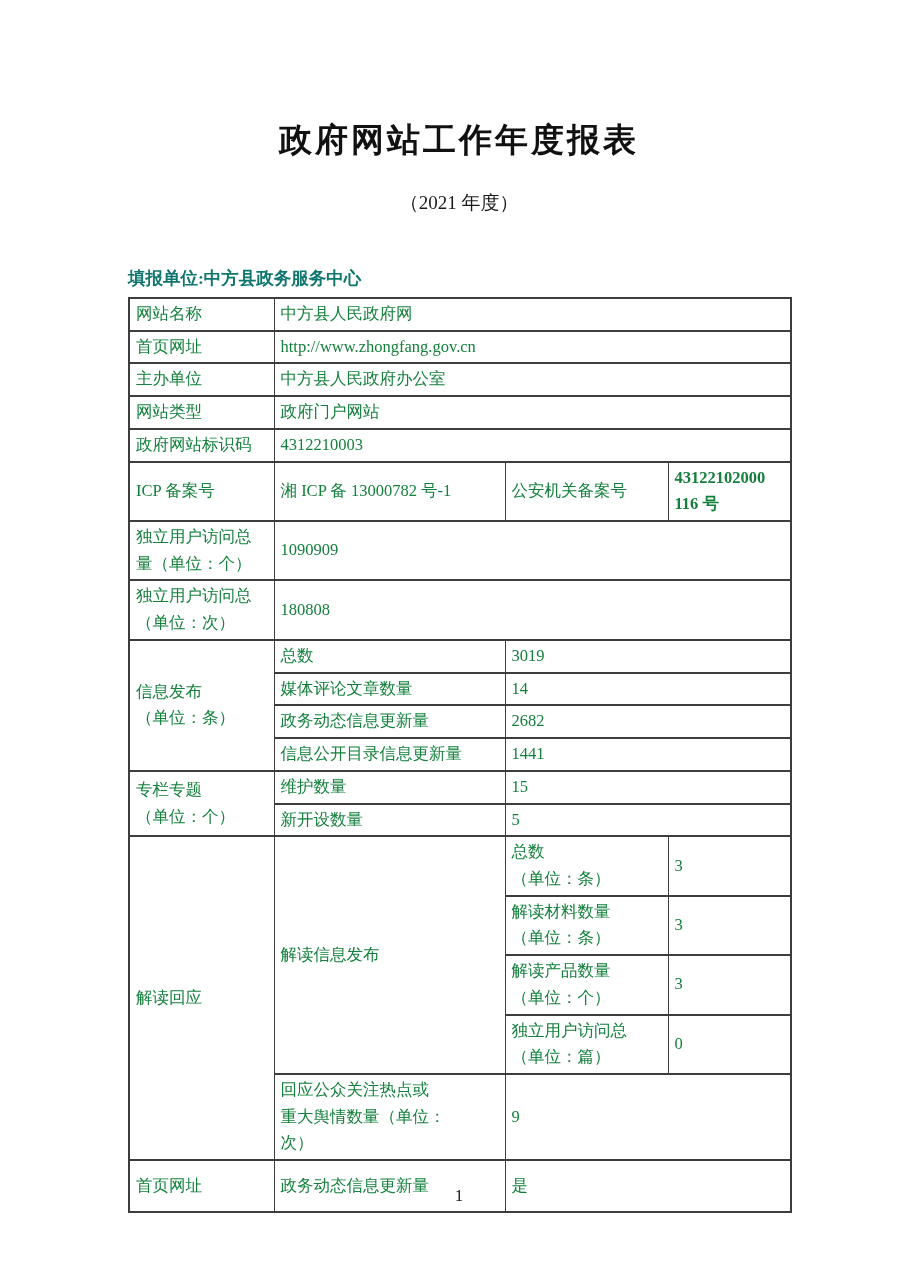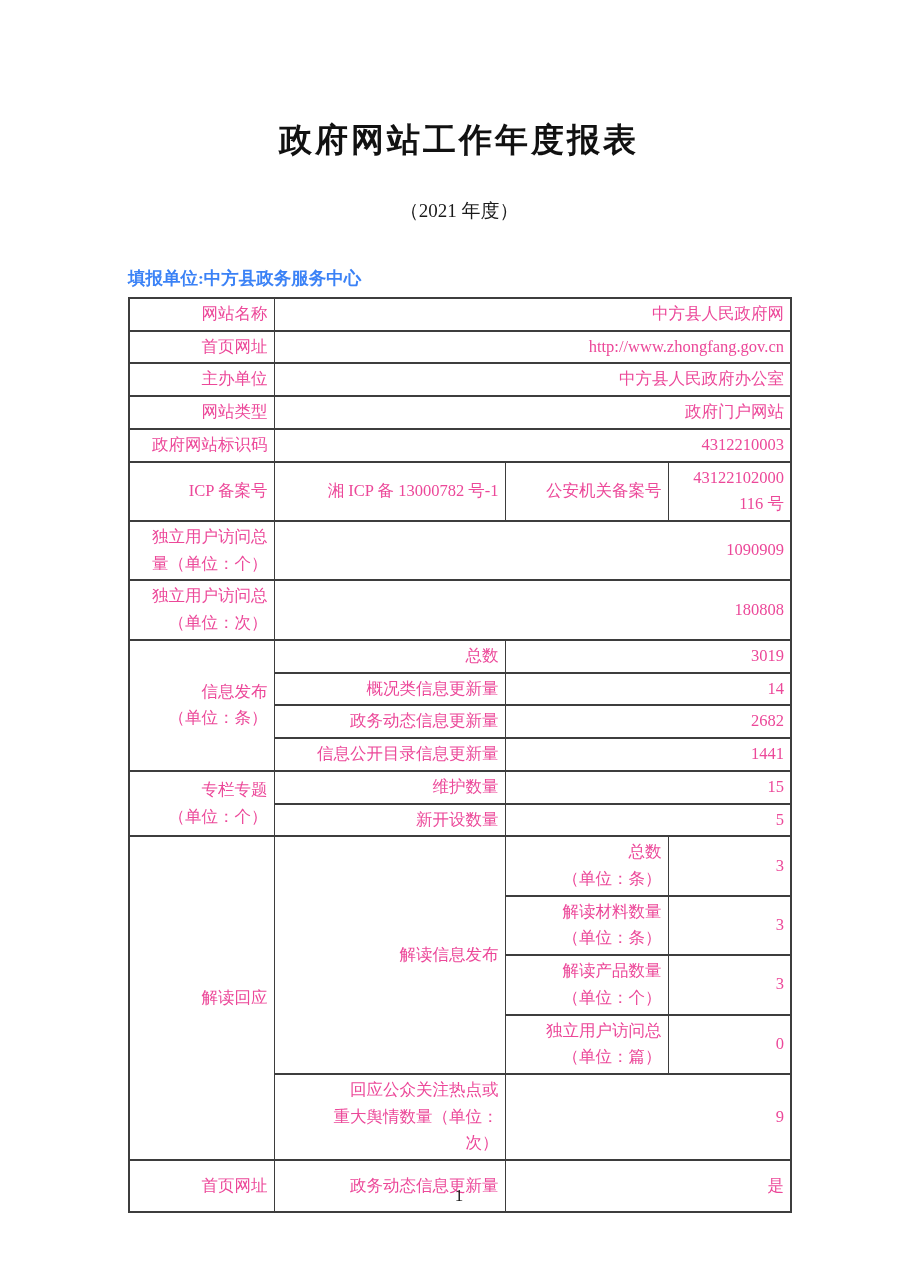--- a/index.html
+++ b/index.html
@@ -24,58 +24,58 @@
     text-align: center;
     font-family: "Liberation Sans", sans-serif;
     font-weight: bold;
     font-size: 33px;
     line-height: 1;
     letter-spacing: 3px;
     color: #111;
     white-space: nowrap;
   }
   .doc-subtitle {
-    position: absolute; top: 200px; left: 0; width: 662px;
+    position: absolute; top: 192px; left: 0; width: 662px;
     text-align: center;
     font-size: 19px;
     line-height: 1.2;
     color: #1a1a1a;
   }
   .report-unit {
     position: absolute; top: 268px; left: 0;
     font-size: 17.5px;
     font-weight: bold;
     line-height: 1.2;
-    color: #3b82f6;
+    color: #0f766e;
   }
   table.report {
     position: absolute; top: 297px; left: 0;
     width: 662px;
     border-collapse: collapse;
     table-layout: fixed;
   }
   table.report td {
     border-top: 2px solid #3d3d3d;
     border-bottom: 2px solid #3d3d3d;
     border-left: 1px solid #3d3d3d;
     border-right: 1px solid #3d3d3d;
-    text-align: right;
+    text-align: left;
     vertical-align: middle;
     font-size: 16.5px;
     line-height: 1.62;
     padding: 2px 6px;
     white-space: pre-line;
-    color: #ec4899;
+    color: #15803d;
   }
   table.report { border: 2px solid #3d3d3d; }
   tr.h31 { height: 31px; }
   tr.h56 { height: 56px; margin-top: 18px; }
   tr.h52 { height: 52px; }
   tr.h73 { height: 73px; }
-  td.break-digits { word-break: break-all; }
+  td.break-digits { word-break: break-all; font-weight: bold; }
   td.valign-top { vertical-align: top; padding-top: 5px; }
   td.valign-bottom { vertical-align: bottom; padding-bottom: 5px; }
   .page-number {
     position: absolute; top: 1186px; left: 0; width: 662px;
     text-align: center;
     font-size: 17px;
     color: #1a1a1a;
   }
 </style>
 </head>
@@ -134,21 +134,21 @@
           <td colspan="3">180808</td>
         </tr>
 
         <tr class="h31">
           <td rowspan="4">信息发布
 （单位：条）</td>
           <td>总数</td>
           <td colspan="2">3019</td>
         </tr>
         <tr class="h31">
-          <td>概况类信息更新量</td>
+          <td>媒体评论文章数量</td>
           <td colspan="2">14</td>
         </tr>
         <tr class="h31">
           <td>政务动态信息更新量</td>
           <td colspan="2">2682</td>
         </tr>
         <tr class="h31">
           <td>信息公开目录信息更新量</td>
           <td colspan="2">1441</td>
         </tr>

